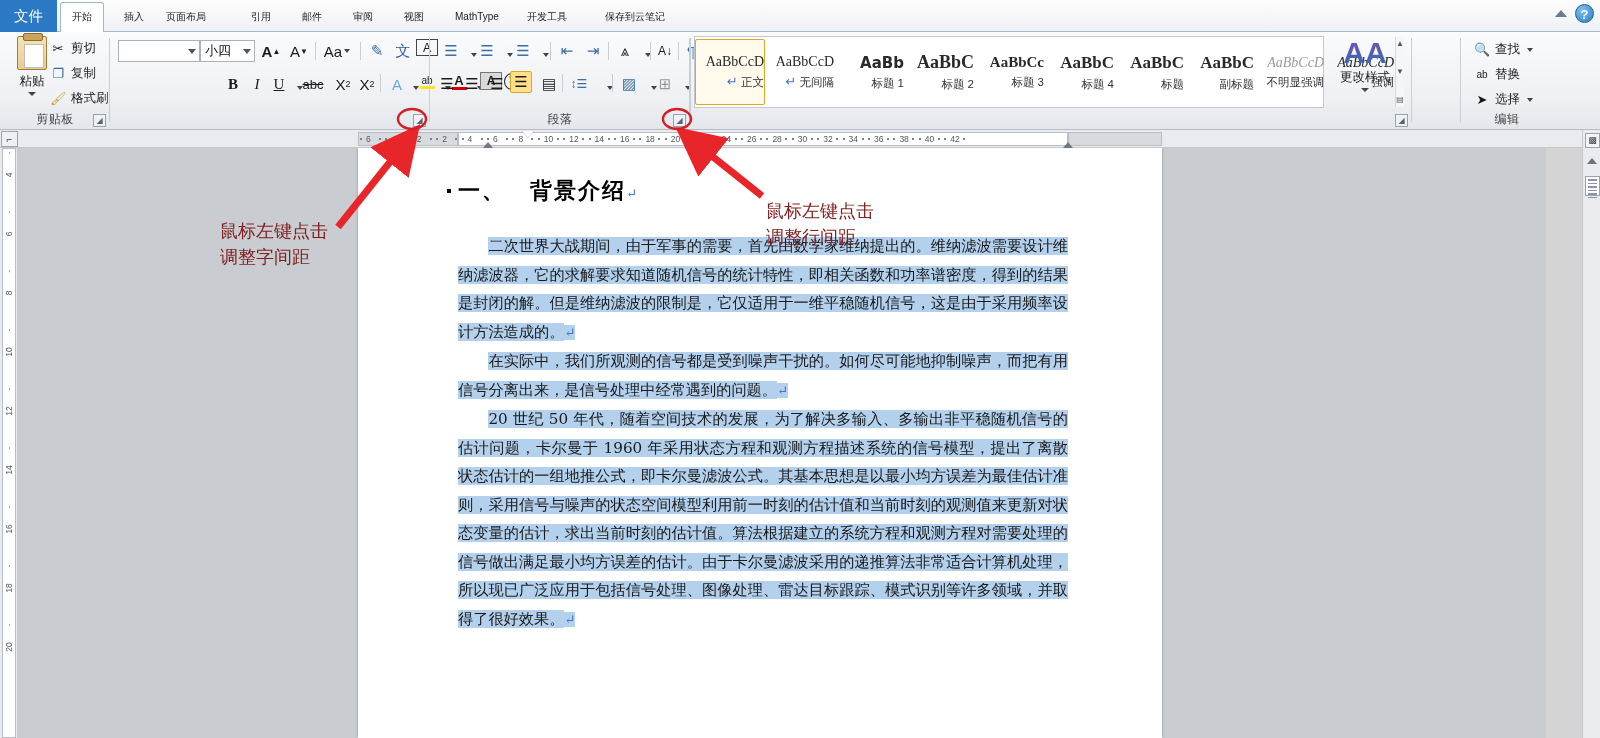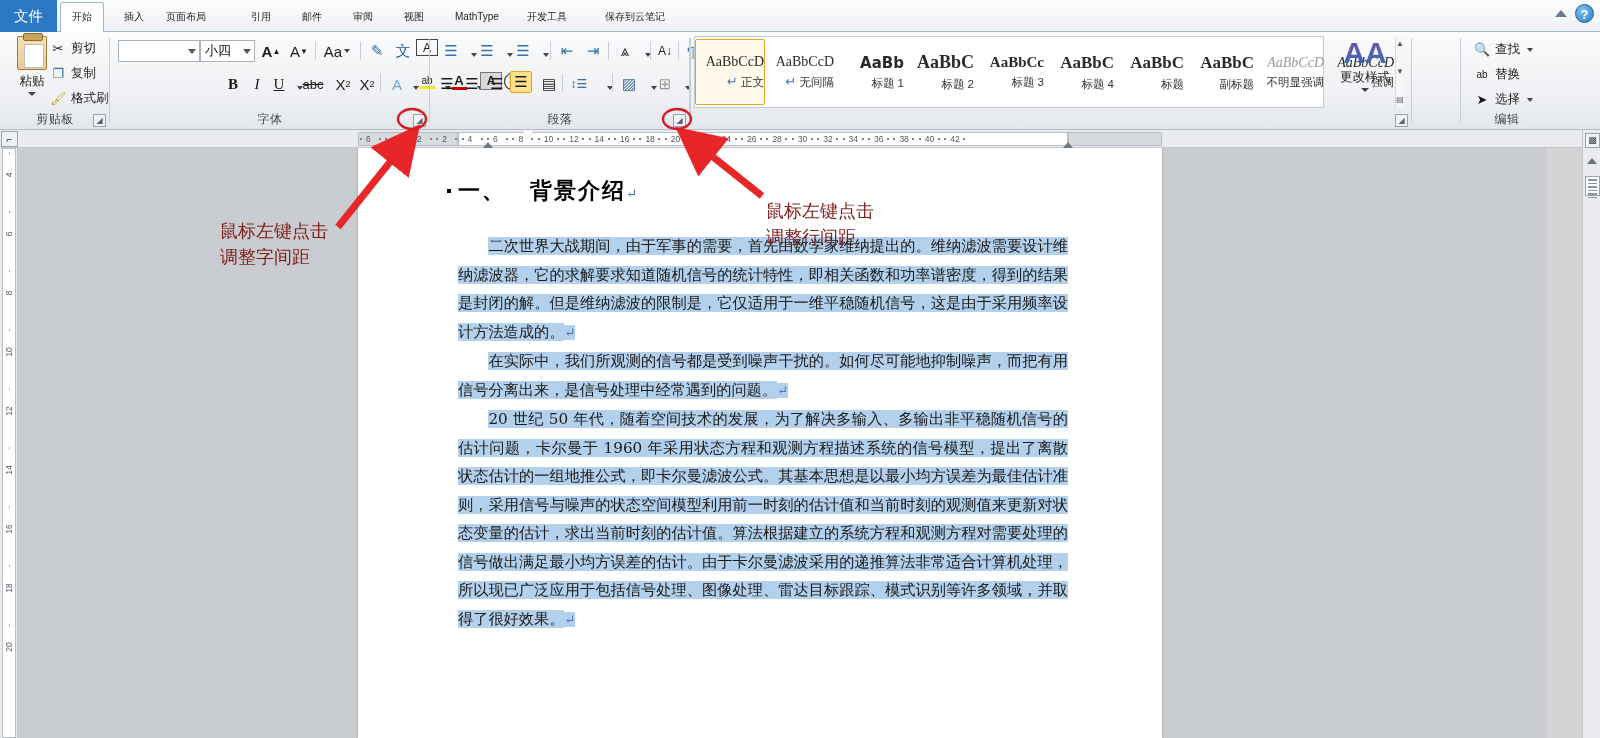--- a/index.html
+++ b/index.html
@@ -300,21 +300,20 @@
       <div class="ibtn" style="left:338px; top:38px; flex-direction:column; font-weight:bold;">
         <span style="font-size:13px; line-height:13px;">A</span>
         <span style="display:block;width:15px;height:3px;background:#cc0000;"></span>
       </div>
       <div class="ibtn" style="left:358px; top:44px;">
           <span class="ddcaret"></span>
         </div>
       <div class="ibtn" style="left:370px; top:40px; background:#d9d9d9; border:1px solid #777; width:18px; height:18px; font-size:12px; font-weight:bold;">A</div>
       <div class="ibtn" style="left:394px; top:40px; border:1px solid #333; border-radius:50%; width:19px; height:19px; font-size:12px;">字</div>
 
-      <div class="group-label">字体</div>
       <div class="dlg-launcher" style="right:4px;" id="font-dlg">◢</div>
       <div class="group-sep" style="right:0;"></div>
     </div>
 
     <div class="group" style="left:430px; width:260px;">
       <div class="ibtn" style="left:10px; top:7px; color:#3a6ea5;">☰</div>
       <div class="ibtn" style="left:32px; top:11px;">
           <span class="ddcaret"></span>
         </div>
       <div class="ibtn" style="left:46px; top:7px; color:#3a6ea5;">☰</div>

